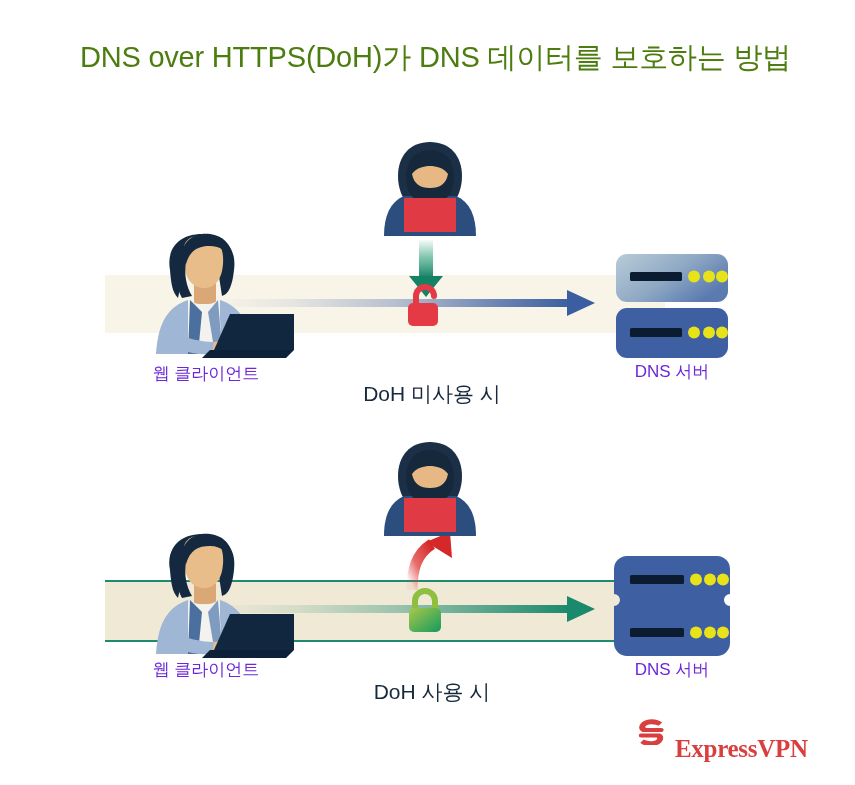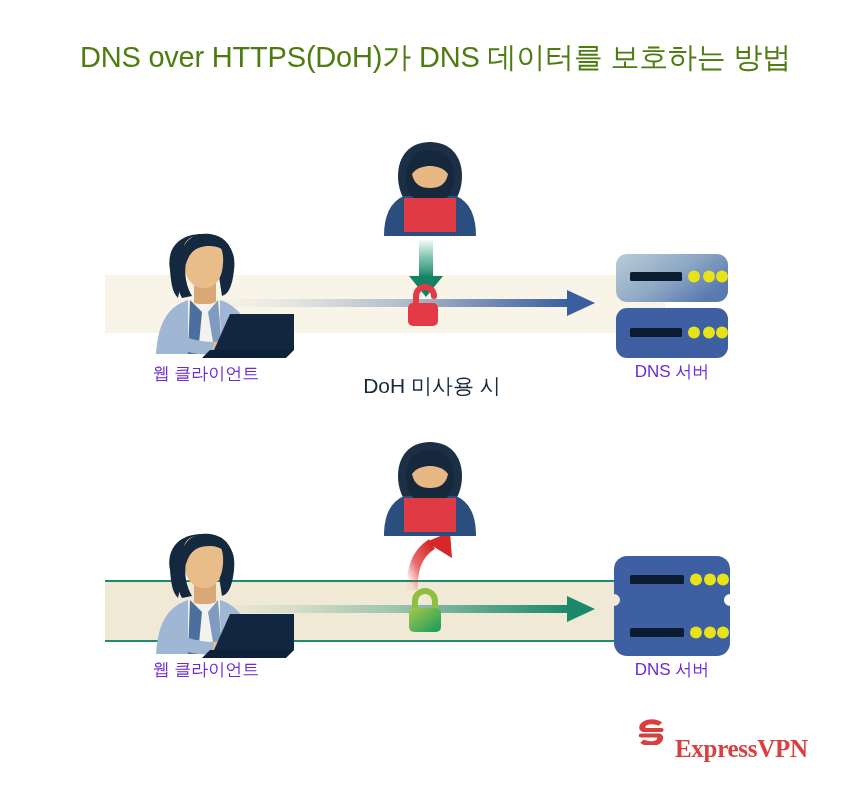--- a/index.html
+++ b/index.html
@@ -155,20 +155,21 @@
     color: #6d28d9;
     text-align: center;
     white-space: nowrap;
   }
   .scene-label {
     position: absolute;
     font-size: 21px;
     color: #17293d;
     text-align: center;
     white-space: nowrap;
+    margin-top: 8px;
   }
   #label-client-plain   { left: 96px;  top: 232px; width: 220px; }
   #label-client-secure  { left: 96px;  top: 228px; width: 220px; }
   #label-server-plain   { left: 562px; top: 230px; width: 220px; }
   #label-server-secure  { left: 562px; top: 228px; width: 220px; }
   #label-scene-plain    { left: 282px; top: 242px; width: 300px; }
   #label-scene-secure   { left: 282px; top: 240px; width: 300px; }
 
   
   #brand-logo {
@@ -369,20 +370,21 @@
     <circle cx="84" cy="25.5" r="6" fill="#e8e219"></circle>
     <circle cx="98" cy="25.5" r="6" fill="#e8e219"></circle>
     <circle cx="111" cy="25.5" r="6" fill="#e8e219"></circle>
     <circle cx="84" cy="78.5" r="6" fill="#e8e219"></circle>
     <circle cx="98" cy="78.5" r="6" fill="#e8e219"></circle>
     <circle cx="111" cy="78.5" r="6" fill="#e8e219"></circle>
   </svg>
 
   <div class="node-label" id="label-client-secure">웹 클라이언트</div>
   <div class="node-label" id="label-server-secure">DNS 서버</div>
+  <div class="scene-label" id="label-scene-secure">DoH 사용 시</div>
 </div>
 
 <div id="brand-logo">
   <svg id="brand-logo-mark" viewBox="0 0 30 30">
     <path d="M15.5 4.2 C8.6 4.2 3.2 8.0 3.2 12.6 C3.2 14.6 4.4 16.1 6.4 16.9
              L25.6 16.9 C26.9 16.9 27.6 15.9 27.6 14.8 C27.6 13.7 26.8 12.9 25.3 12.9
              L10.2 12.9 C9.6 12.9 9.3 12.6 9.3 12.1 C9.3 10.6 11.9 9.2 15.6 9.2
              C19.0 9.2 21.3 10.0 22.6 10.8 L26.1 7.6 C24.0 5.6 20.3 4.2 15.5 4.2 Z" fill="#d93f3f"></path>
     <path d="M4.9 18.6 C3.6 18.6 2.8 19.5 2.8 20.6 C2.8 21.8 3.7 22.6 5.1 22.6
              L20.3 22.6 C20.9 22.6 21.2 22.9 21.2 23.4 C21.2 24.8 18.5 26.2 14.8 26.2

